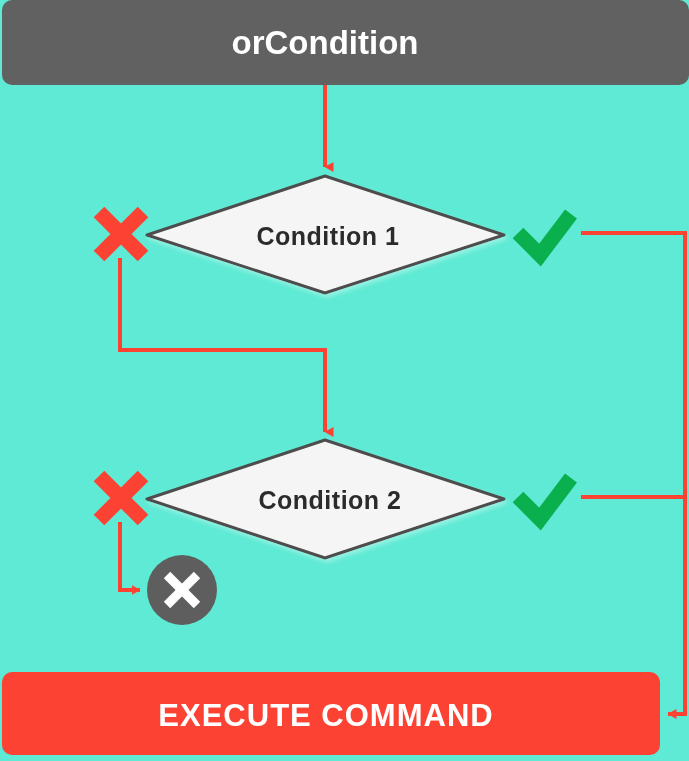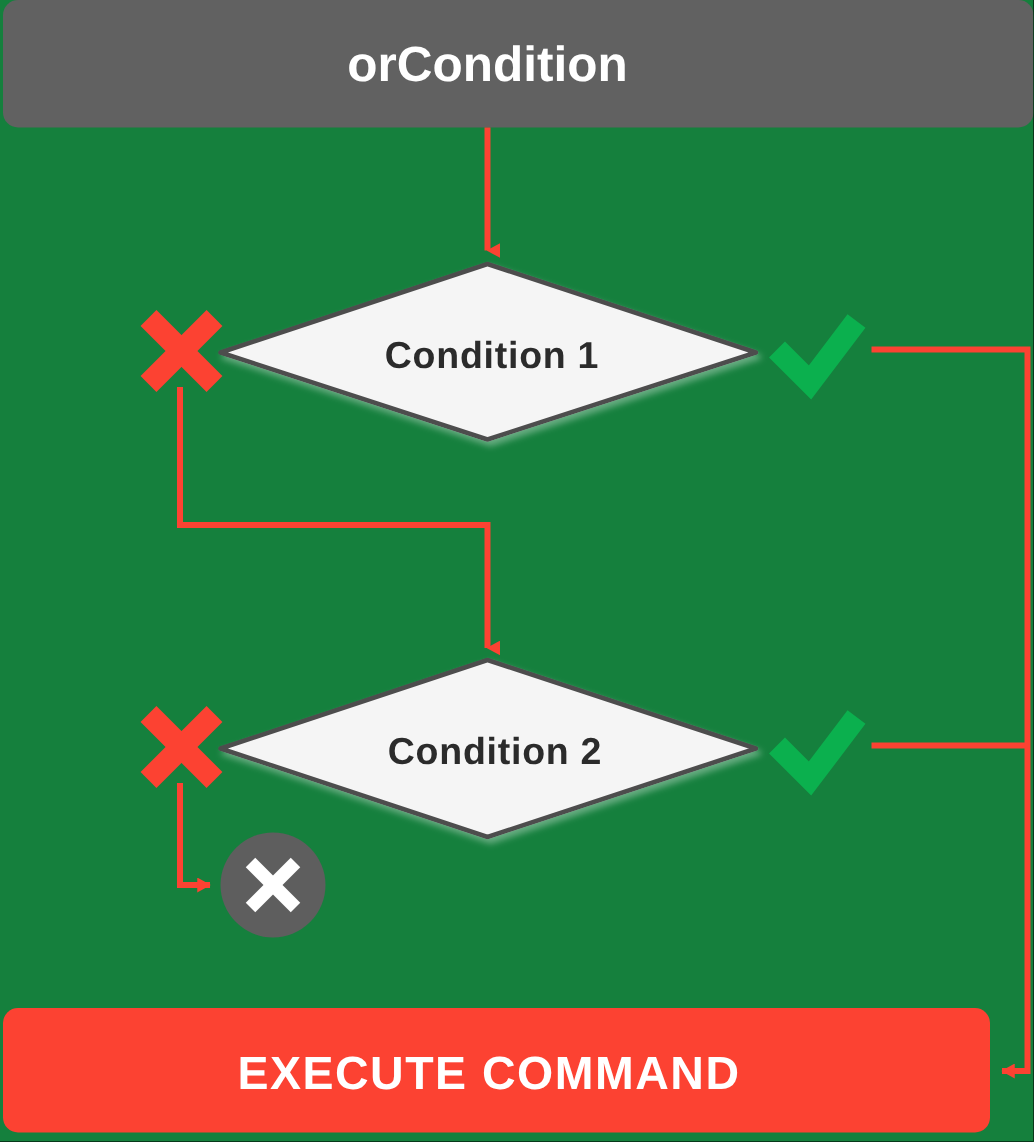--- a/index.html
+++ b/index.html
@@ -10,21 +10,21 @@
   body {
     width: 689px;
     height: 761px;
     overflow: hidden;
     font-family: "Liberation Sans", sans-serif;
   }
   #stage {
     position: relative;
     width: 689px;
     height: 761px;
-    background: #15803d;
+    background: #5eead4;
   }
   #flow-svg {
     position: absolute;
     top: 0;
     left: 0;
     width: 689px;
     height: 761px;
     display: block;
   }
   .hdr-text {

